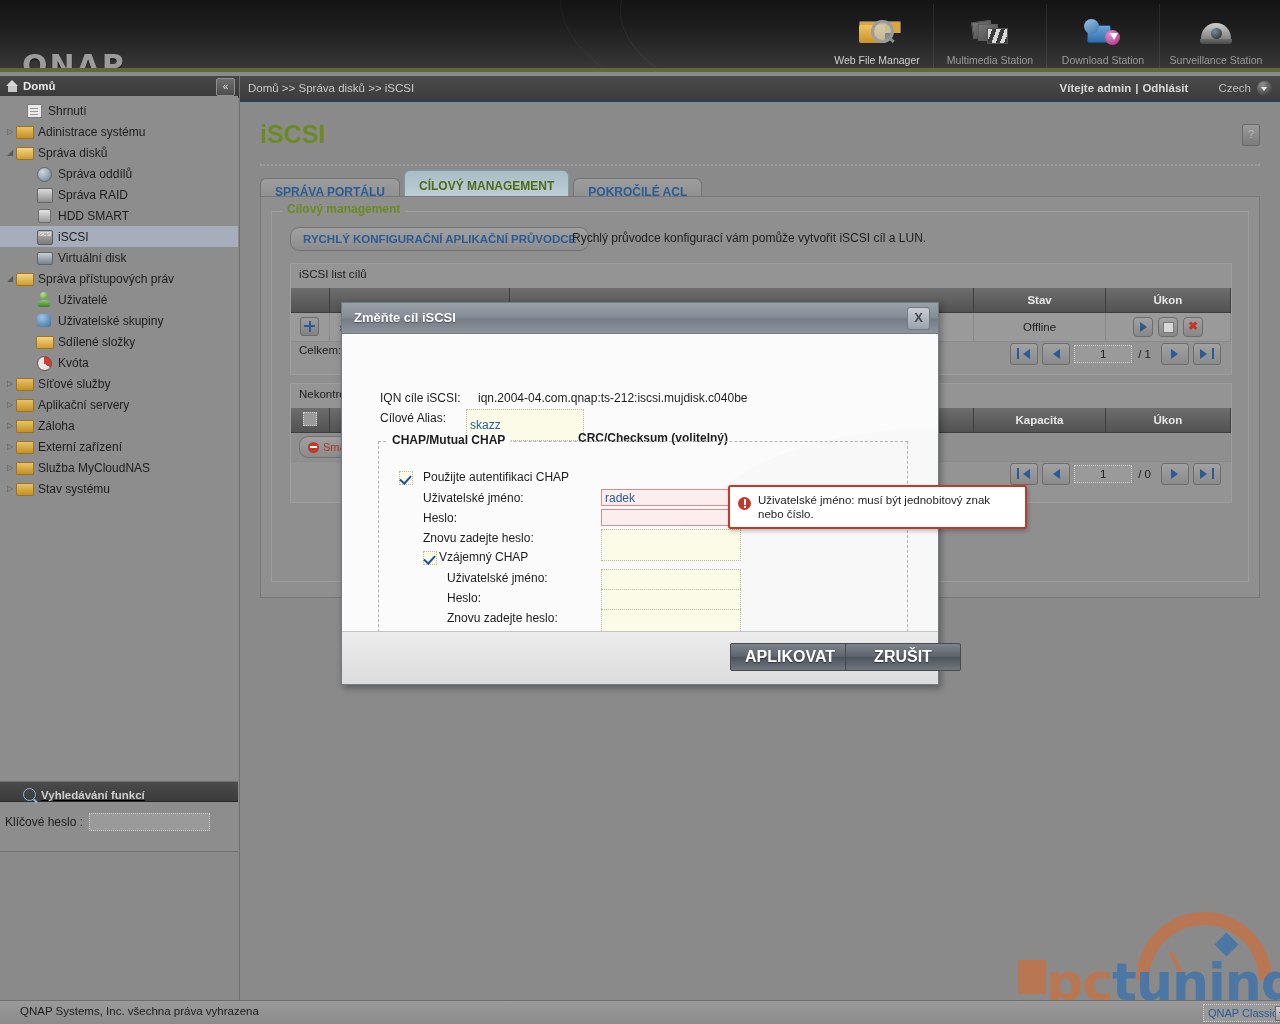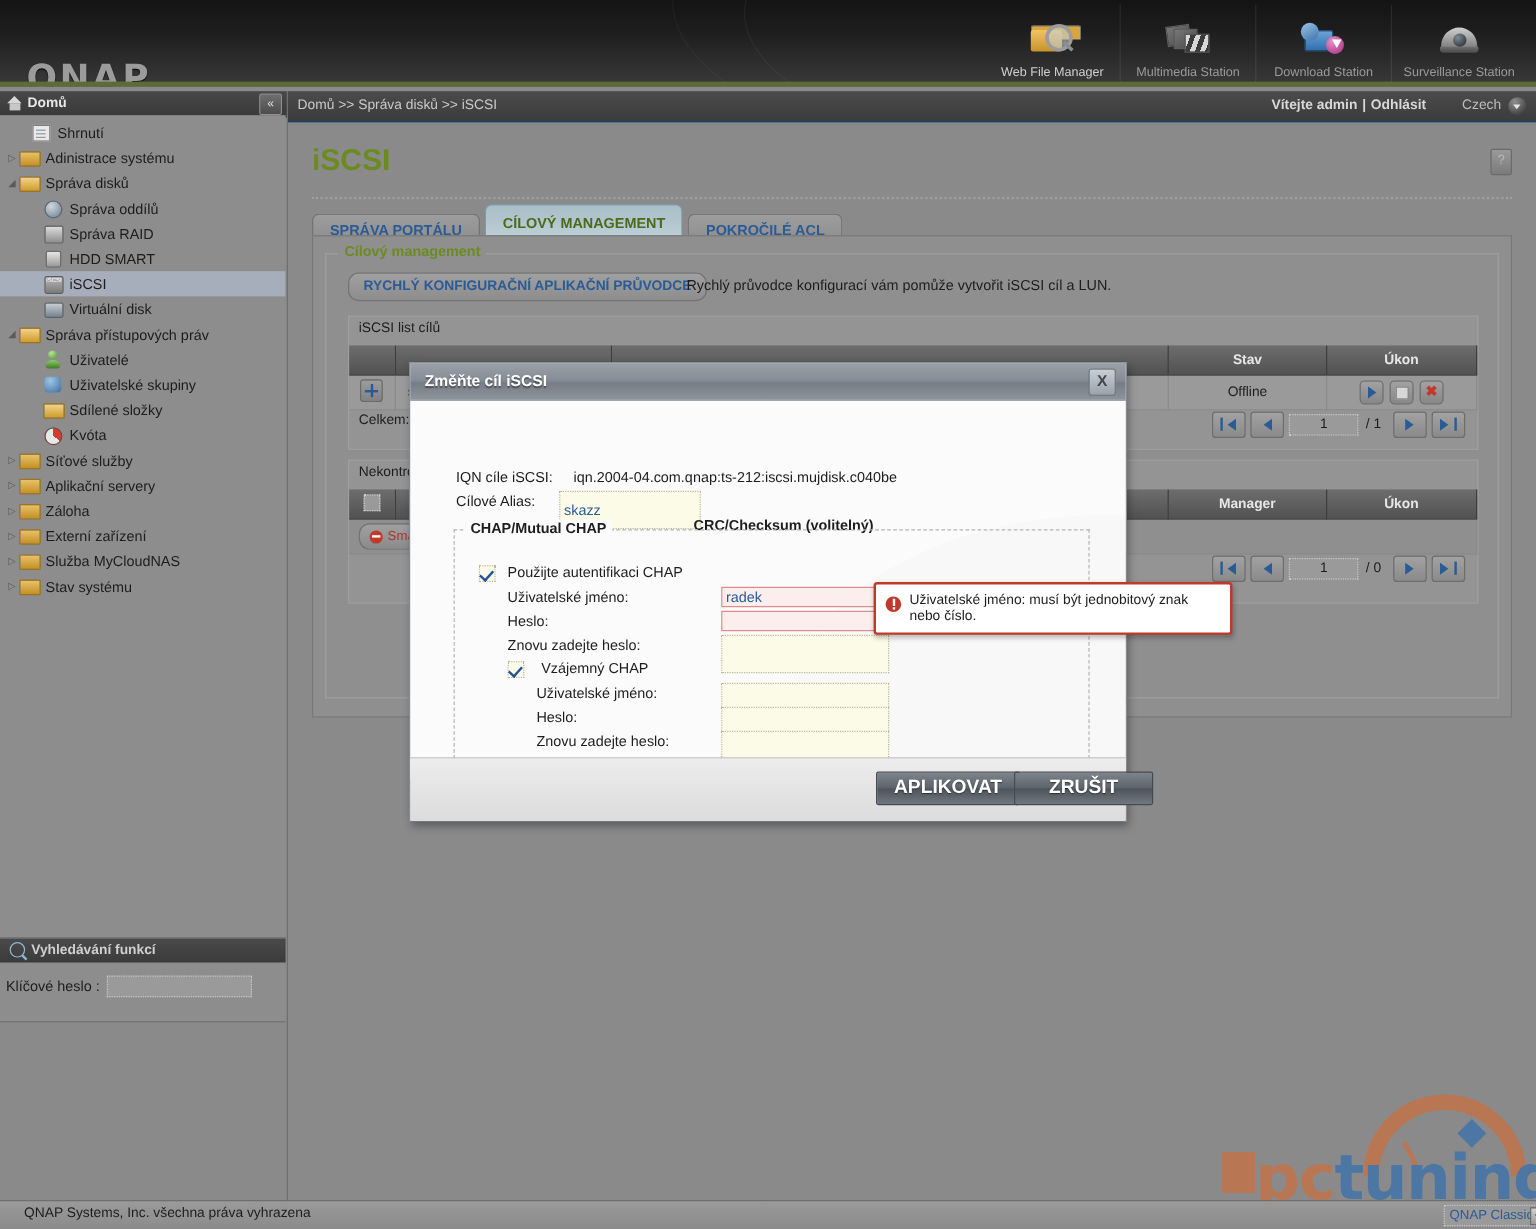--- a/index.html
+++ b/index.html
@@ -185,21 +185,21 @@
   .ico-quota{
     position:absolute;left:1px;top:1px;width:13px;height:13px;border-radius:50%;
     background:conic-gradient(#d23c2e 0 35%, #e8e8e8 35% 100%);border:1px solid #7a4a44;
   }
   #searchpanel{
     position:absolute;left:0;top:705px;width:238px;height:60px;
   }
   #search-head{
     height:19px;background:linear-gradient(180deg,#4a4a4a,#3c3c3c);
     border-top:1px solid #6f6f6f;border-bottom:1px solid #2a2a2a;
-    display:flex;align-items:center;padding-left:8px;
+    display:flex;align-items:flex-end;padding-left:23px;text-decoration:underline;
   }
   #search-head .sico{
     width:11px;height:11px;border:1.6px solid #8fb6d8;border-radius:50%;margin-right:5px;position:relative;
   }
   #search-head .sico:after{
     content:"";position:absolute;right:-3px;bottom:-2px;width:5px;height:1.6px;background:#8fb6d8;transform:rotate(45deg);
   }
   #search-head .t{color:#cfcfcf;font-size:11.5px;font-weight:bold;}
   #search-body{height:40px;display:flex;align-items:center;padding-left:5px;}
   #search-body .lbl{font-size:12px;color:#1d1d1d;margin-right:6px;}
@@ -768,21 +768,21 @@
         </div>
 
         <div class="listbox" style="left:18px;top:172px;width:940px;height:118px;">
           <div class="cap">Nekontrol</div>
           <table class="grid" style="position:absolute;left:0;top:24px;">
             <tbody>
                 <tr>
               <th style="width:36px;"><span class="chkbox-sm"></span></th>
               <th style="width:180px;">Jm</th>
               <th style="width:470px;"></th>
-              <th style="width:130px;">Manager</th>
+              <th style="width:130px;">Kapacita</th>
               <th style="width:124px;">Úkon</th>
             </tr>
             <tr>
               <td colspan="5" style="text-align:left;padding-left:8px;background:#8f8f8f;">
                 <span class="smazbtn">
                   <span class="minus"></span>
                   <span>Smaz</span>
                 </span>
               </td>
             </tr>
@@ -865,21 +865,21 @@
       <span class="errico" style="position:absolute;left:372px;top:49px;"></span>
 
       <span class="m-lbl" style="position:absolute;left:44px;top:69px;">Heslo:</span>
       <input type="password" class="inp-error" style="position: absolute; left: 222px; top: 67px; width: 140px;" value="">
       <span class="errico" style="position:absolute;left:372px;top:69px;"></span>
 
       <span class="m-lbl" style="position:absolute;left:44px;top:89px;">Znovu zadejte heslo:</span>
       <input type="password" class="inp-yellow" style="position: absolute; left: 222px; top: 87px; width: 140px;" value="">
 
       <span class="chk-on" style="position:absolute;left:44px;top:109px;background:#fbfbe8;"></span>
-      <span class="m-lbl" style="position:absolute;left:72px;top:108px;">Vzájemný CHAP</span>
+      <span class="m-lbl" style="position:absolute;left:60px;top:108px;">Vzájemný CHAP</span>
 
       <span class="m-lbl" style="position:absolute;left:68px;top:129px;">Uživatelské jméno:</span>
       <input class="inp-yellow" style="position: absolute; left: 222px; top: 127px; width: 140px;" value="">
 
       <span class="m-lbl" style="position:absolute;left:68px;top:149px;">Heslo:</span>
       <input type="password" class="inp-yellow" style="position: absolute; left: 222px; top: 147px; width: 140px;" value="">
 
       <span class="m-lbl" style="position:absolute;left:68px;top:169px;">Znovu zadejte heslo:</span>
       <input type="password" class="inp-yellow" style="position: absolute; left: 222px; top: 167px; width: 140px;" value="">
     </div>

